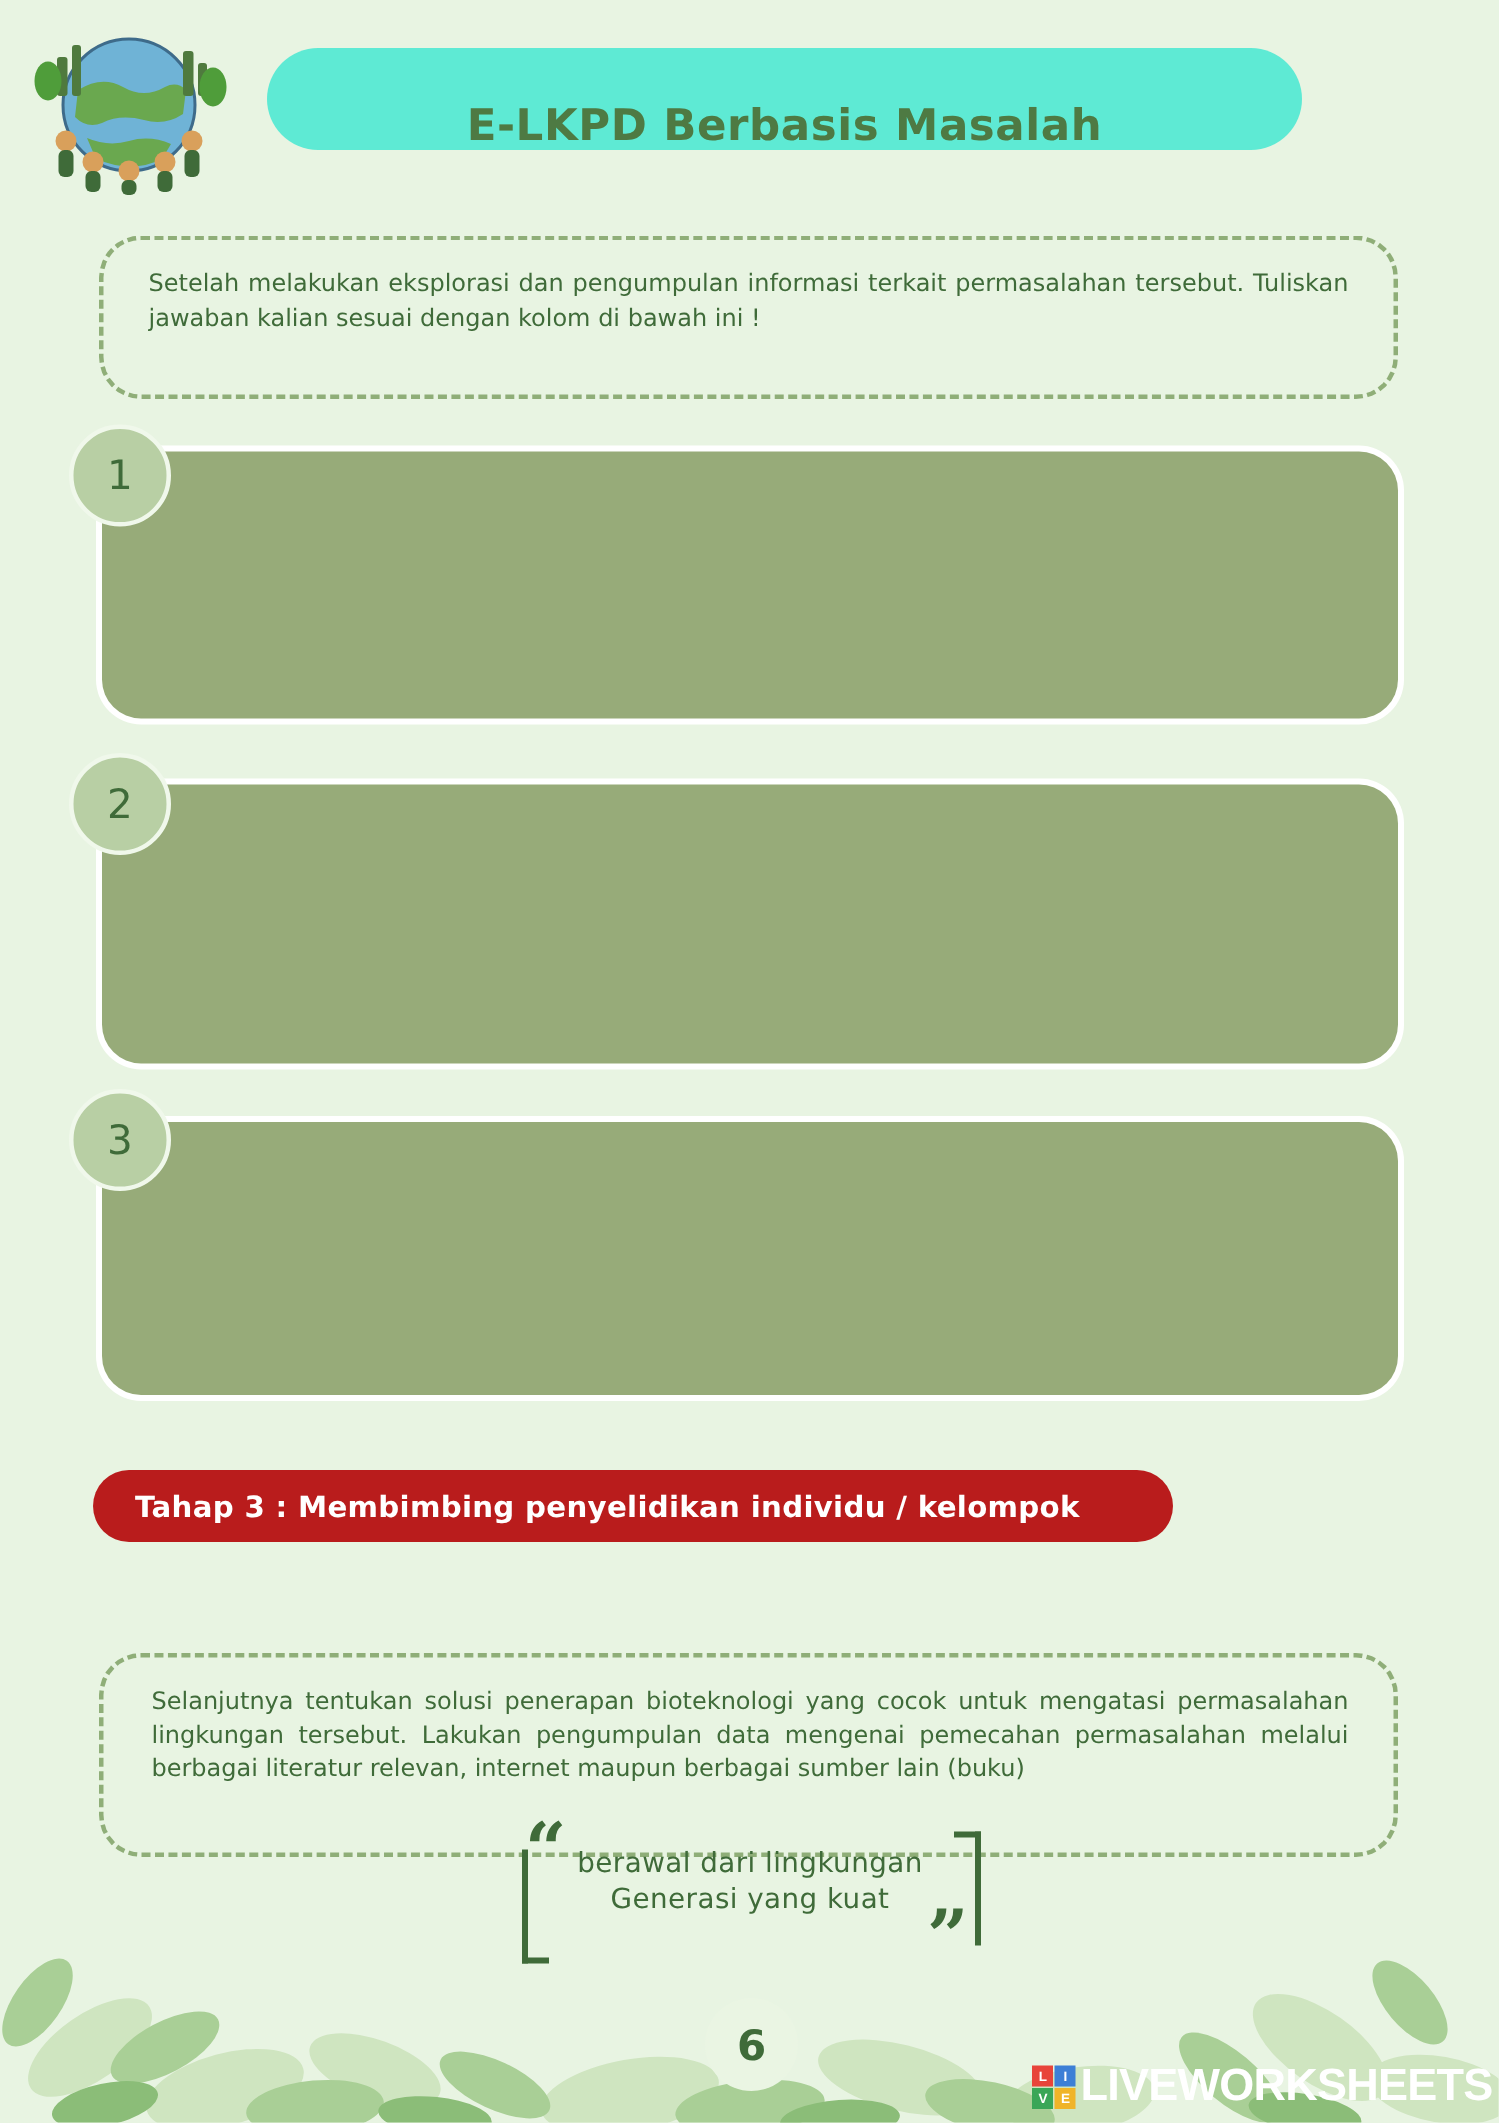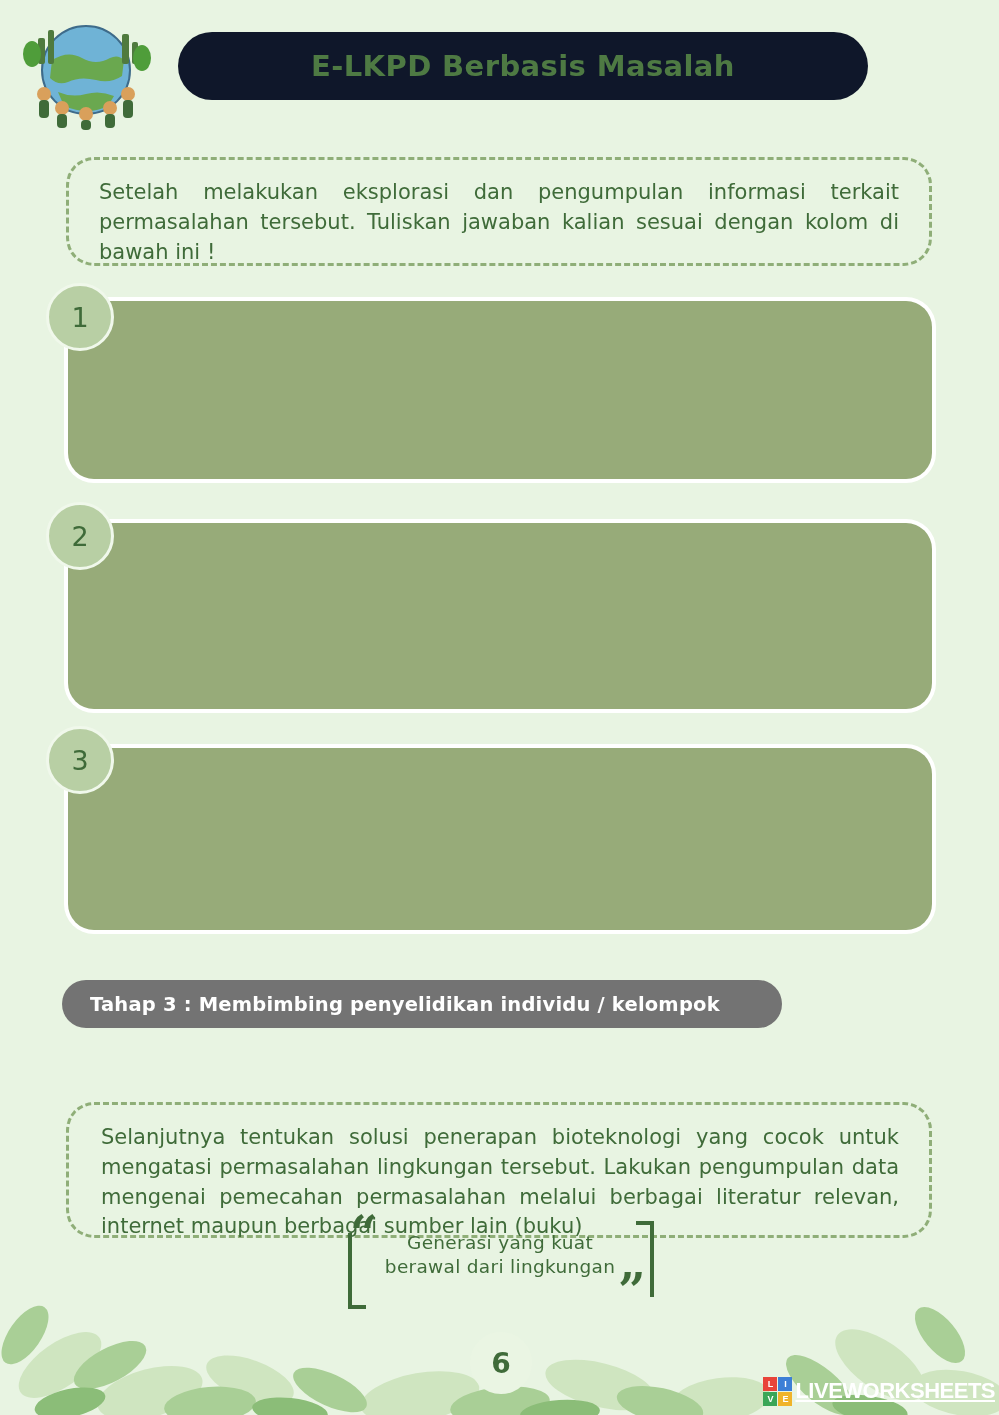--- a/index.html
+++ b/index.html
@@ -21,24 +21,24 @@
     left: 0; top: 0;
     width: 999px;
     height: 140px;
   }
   .header-pill {
     position: absolute;
     left: 178px;
     top: 32px;
     width: 690px;
     height: 68px;
-    background: #0f172a;
+    background: #5eead4;
     border-radius: 40px;
     display: flex;
-    align-items: center;
+    align-items: flex-end;
     justify-content: center;
   }
   .header-title {
     font-size: 29px;
     font-weight: bold;
     color: #4e7a43;
     letter-spacing: 0.4px;
     font-family: "DejaVu Sans", sans-serif;
   }
   .globe {
@@ -52,21 +52,21 @@
   
   .dashed-box {
     position: absolute;
     border: 3px dashed #8fae78;
     border-radius: 28px;
     box-sizing: border-box;
     background: transparent;
   }
   .dashed-text {
     color: #3f6b39;
-    font-size: 21px;
+    font-size: 16px;
     line-height: 1.42;
     text-align: justify;
     font-family: "DejaVu Sans", sans-serif;
   }
 
   #instruction-1 {
     left: 66px;
     top: 157px;
     width: 866px;
     height: 109px;
@@ -118,21 +118,21 @@
     z-index: 5;
   }
 
   
   .stage-banner {
     position: absolute;
     left: 62px;
     top: 980px;
     width: 720px;
     height: 48px;
-    background: #737373;
+    background: #b91c1c;
     border-radius: 24px;
     display: flex;
     align-items: center;
     padding-left: 28px;
     box-sizing: border-box;
   }
   .stage-banner-text {
     color: #ffffff;
     font-size: 19.5px;
     font-weight: bold;
@@ -229,26 +229,25 @@
     width: 14px; height: 14px;
     color: #fff;
     font-size: 9px;
     font-weight: bold;
     display: flex;
     align-items: center;
     justify-content: center;
     font-family: "Liberation Sans", sans-serif;
   }
   .lw-text {
-    font-size: 22px;
+    font-size: 30px;
     font-weight: bold;
     color: #ffffff;
     letter-spacing: -0.5px;
     font-family: "Liberation Sans", sans-serif;
-    text-decoration: underline;
   }
 
   
   .foliage {
     position: absolute;
     left: 0;
     bottom: 0;
     width: 999px;
     height: 200px;
     pointer-events: none;
@@ -322,22 +321,22 @@
 <div class="dashed-box" id="instruction-2">
   <div class="dashed-text">Selanjutnya tentukan solusi penerapan bioteknologi yang cocok untuk mengatasi permasalahan lingkungan tersebut. Lakukan pengumpulan data mengenai pemecahan permasalahan melalui berbagai literatur relevan, internet maupun berbagai sumber lain (buku)</div>
 </div>
 
 <div class="quote-area">
   <div class="quote-bracket-l"></div>
   <div class="quote-bracket-r"></div>
   <div class="quote-mark quote-open">“</div>
   <div class="quote-mark quote-close">”</div>
   <div class="quote-text">
+    <div>berawal dari lingkungan</div>
     <div>Generasi yang kuat</div>
-    <div>berawal dari lingkungan</div>
   </div>
 </div>
 
 <svg class="foliage" viewBox="0 0 999 200" preserveAspectRatio="none">
   <g fill="#cfe5c0">
     <ellipse cx="60" cy="150" rx="48" ry="22" transform="rotate(-35 60 150)"></ellipse>
     <ellipse cx="150" cy="178" rx="54" ry="24" transform="rotate(-15 150 178)"></ellipse>
     <ellipse cx="250" cy="165" rx="46" ry="20" transform="rotate(20 250 165)"></ellipse>
     <ellipse cx="420" cy="182" rx="60" ry="24" transform="rotate(-10 420 182)"></ellipse>
     <ellipse cx="600" cy="170" rx="56" ry="22" transform="rotate(14 600 170)"></ellipse>

